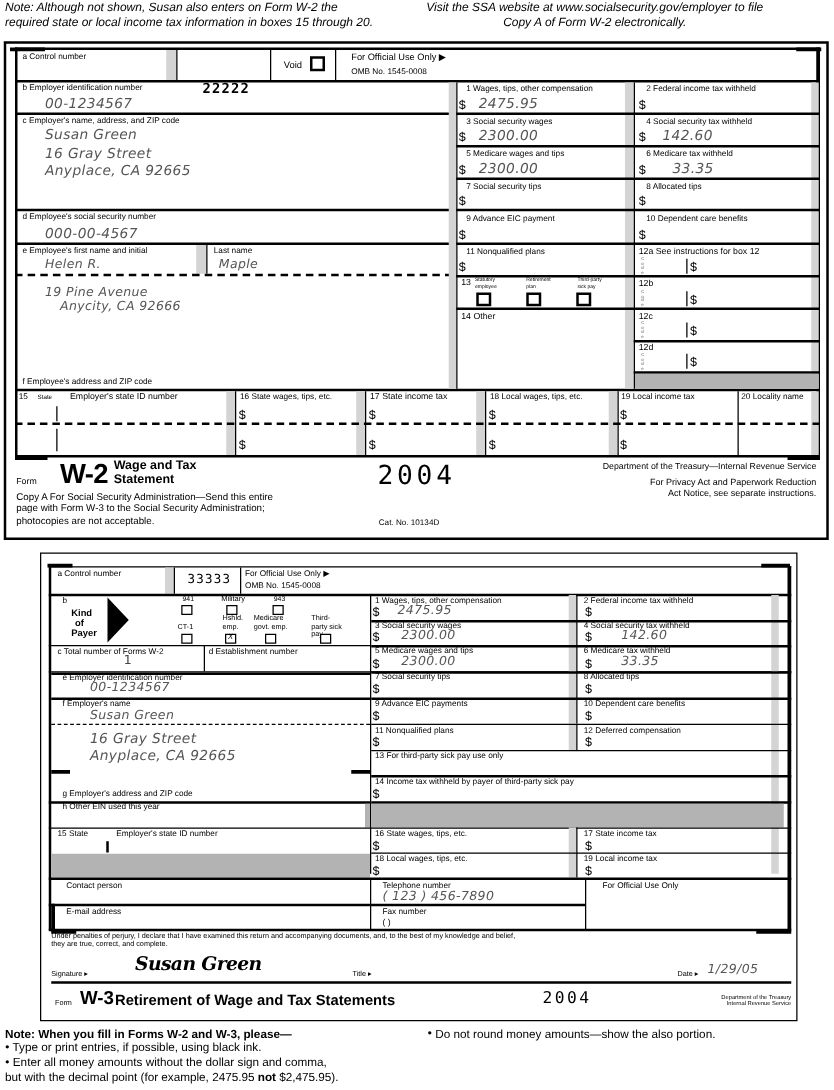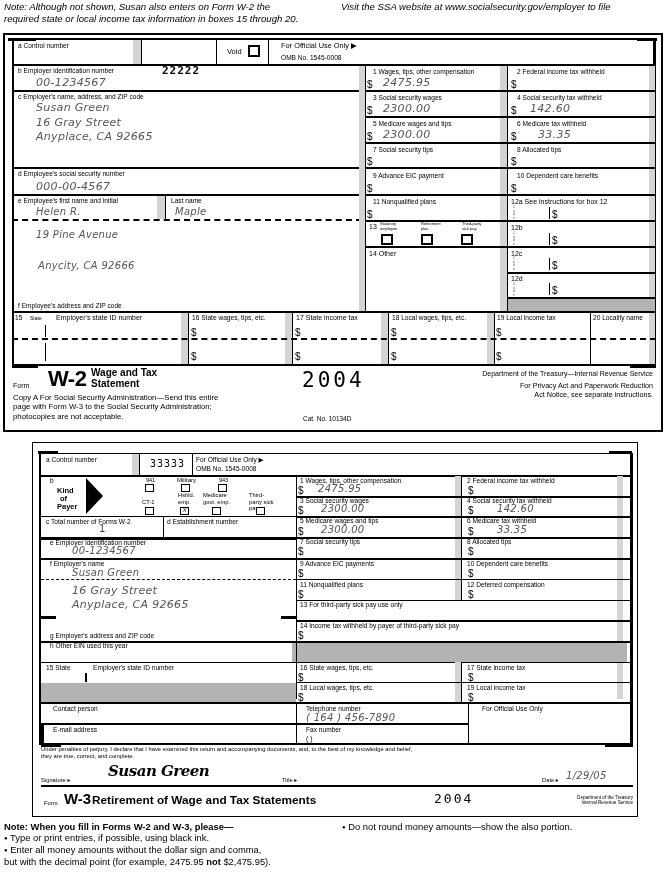--- a/index.html
+++ b/index.html
@@ -23,20 +23,21 @@
 </style>
 </head>
 <body>
 
 <div class="abs note-top" style="left:4px;">
   <div>Note: Although not shown, Susan also enters on Form W-2 the</div>
   <div>required state or local income tax information in boxes 15 through 20.</div>
 </div>
 <div class="abs note-top" style="left:341px;text-align:center;">
   <div>Visit the SSA website at www.socialsecurity.gov/employer to file</div>
+  <div>Copy A of Form W-2 electronically.</div>
 </div>
 
 <div class="abs" style="left:3px;top:33px;width:660px;height:399px;border:2px solid #000;"></div>
 
 <div class="hl" style="left:8px;top:38px;width:28px;height:3px;"></div>
 <div class="hl" style="left:637px;top:38px;width:20px;height:3px;"></div>
 
 <div class="abs" style="left:12px;top:38px;width:644px;height:328px;border-left:2px solid #000;border-right:3px solid #000;border-top:2px solid #000;"></div>
 
 <div class="lbl" style="left:18px;top:42px;">a  Control number</div>
@@ -66,21 +67,21 @@
 
 <div class="lbl" style="left:18px;top:197px;">e  Employee's first name and initial</div>
 <div class="hw hw-s" style="left:36px;top:206px;">Helen R.</div>
 <div class="gray" style="left:157px;top:196px;width:8px;height:23px;"></div>
 <div class="abs" style="left:165px;top:196px;height:23px;border-left:1px solid #000;"></div>
 <div class="lbl" style="left:171px;top:197px;">Last name</div>
 <div class="hw hw-s" style="left:175px;top:206px;">Maple</div>
 <div class="dash" style="left:12px;top:219px;width:350px;"></div>
 
 <div class="hw hw-s" style="left:36px;top:229px;">19 Pine Avenue</div>
-<div class="hw hw-s" style="left:38px;top:240px;margin-top:20px;">Anycity, CA 92666</div>
+<div class="hw hw-s" style="left:48px;top:240px;">Anycity, CA 92666</div>
 <div class="lbl" style="left:18px;top:302px;">f  Employee's address and ZIP code</div>
 <div class="hl" style="left:12px;top:311px;width:644px;height:2px;"></div>
 
 <div class="gray" style="left:359px;top:66px;width:6px;height:245px;"></div>
 <div class="abs" style="left:365px;top:66px;height:245px;border-left:1px solid #000;"></div>
 <div class="gray" style="left:500px;top:66px;width:7px;height:245px;"></div>
 <div class="abs" style="left:507px;top:66px;height:245px;border-left:1px solid #000;"></div>
 <div class="gray" style="left:649px;top:66px;width:6px;height:245px;"></div>
 
 <div class="lbl" style="left:373px;top:68px;">1   Wages, tips, other compensation</div>
@@ -347,21 +348,21 @@
 <div class="hl" style="left:297px;top:682px;width:336px;height:1px;"></div>
 <div class="lbl" style="left:300px;top:684px;">18   Local wages, tips, etc.</div>
 <div class="dollar" style="left:298px;top:693px;">$</div>
 <div class="lbl" style="left:467px;top:684px;">19   Local income tax</div>
 <div class="dollar" style="left:468px;top:693px;">$</div>
 <div class="hl" style="left:39px;top:702px;width:594px;height:2px;"></div>
 
 <div class="lbl" style="left:53px;top:705px;">Contact person</div>
 <div class="abs" style="left:296px;top:704px;height:40px;border-left:1px solid #000;"></div>
 <div class="lbl" style="left:306px;top:705px;">Telephone number</div>
-<div class="hw hw-s" style="left:306px;top:712px;">( 164  )  456-7890</div>
+<div class="hw hw-s" style="left:306px;top:712px;">( 123  )  456-7890</div>
 <div class="abs" style="left:468px;top:704px;height:40px;border-left:1px solid #000;"></div>
 <div class="lbl" style="left:482px;top:705px;">For Official Use Only</div>
 <div class="hl" style="left:39px;top:723px;width:429px;height:1.5px;"></div>
 <div class="lbl" style="left:53px;top:726px;">E-mail address</div>
 <div class="lbl" style="left:306px;top:726px;">Fax number</div>
 <div class="lbl" style="left:306px;top:735px;font-size:7px;">(          )</div>
 <div class="hl" style="left:39px;top:743px;width:594px;height:1.5px;"></div>
 <div class="hl" style="left:41px;top:723px;width:3px;height:22px;"></div>
 <div class="hl" style="left:41px;top:744px;width:20px;height:3px;"></div>
 <div class="hl" style="left:605px;top:744px;width:28px;height:3px;"></div>

